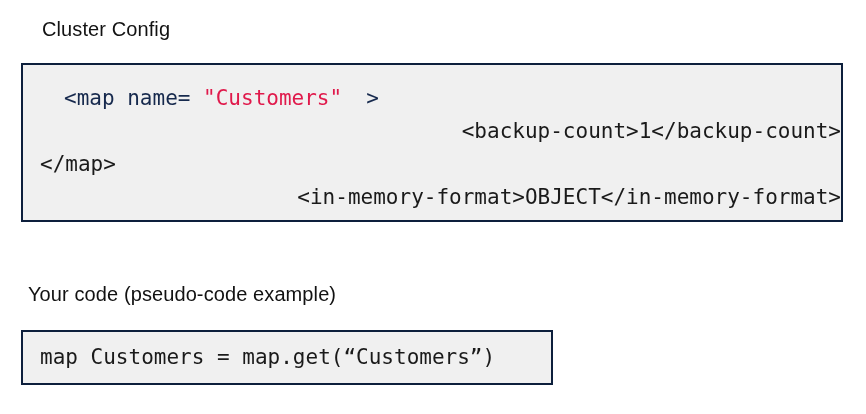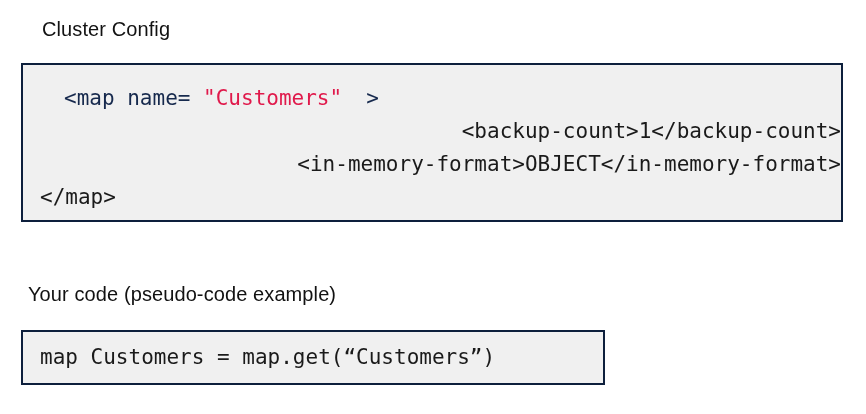--- a/index.html
+++ b/index.html
@@ -56,21 +56,21 @@
   #code-block-cluster-config {
     left: 21px;
     top: 63px;
     width: 822px;
     height: 159px;
     padding: 17px 0 0 17px;
   }
   #code-block-your-code {
     left: 21px;
     top: 330px;
-    width: 584px;
+    width: 532px;
     height: 55px;
     padding: 11px 0 0 17px;
   }
 
   .code-line {
     font-size: 21px;
     line-height: 33px;
     color: #1a1a1a;
     white-space: pre;
     letter-spacing: 0px;
@@ -97,23 +97,23 @@
 <div class="page">
 
   <div class="section-heading" id="heading-cluster-config">Cluster Config</div>
 
   <div class="code-block" id="code-block-cluster-config">
 
     <div class="code-line"><span class="tok-tag">&lt;map name= </span><span class="tok-string">"Customers"</span><span class="tok-tag">&gt;</span></div>
 
     <div class="code-line indent"><span class="tok-plain">    &lt;backup-count&gt;1&lt;/backup-count&gt;</span></div>
 
+    <div class="code-line"><span class="tok-plain">&lt;/map&gt;</span></div>
+
     <div class="code-line indent"><span class="tok-plain">    &lt;in-memory-format&gt;OBJECT&lt;/in-memory-format&gt;</span></div>
-
-    <div class="code-line"><span class="tok-plain">&lt;/map&gt;</span></div>
   </div>
 
   <div class="section-heading" id="heading-your-code">Your code (pseudo-code example)</div>
 
   <div class="code-block" id="code-block-your-code">
 
     <div class="code-line"><span class="tok-plain">map Customers = map.get(“Customers”)</span></div>
   </div>
 
 </div>

